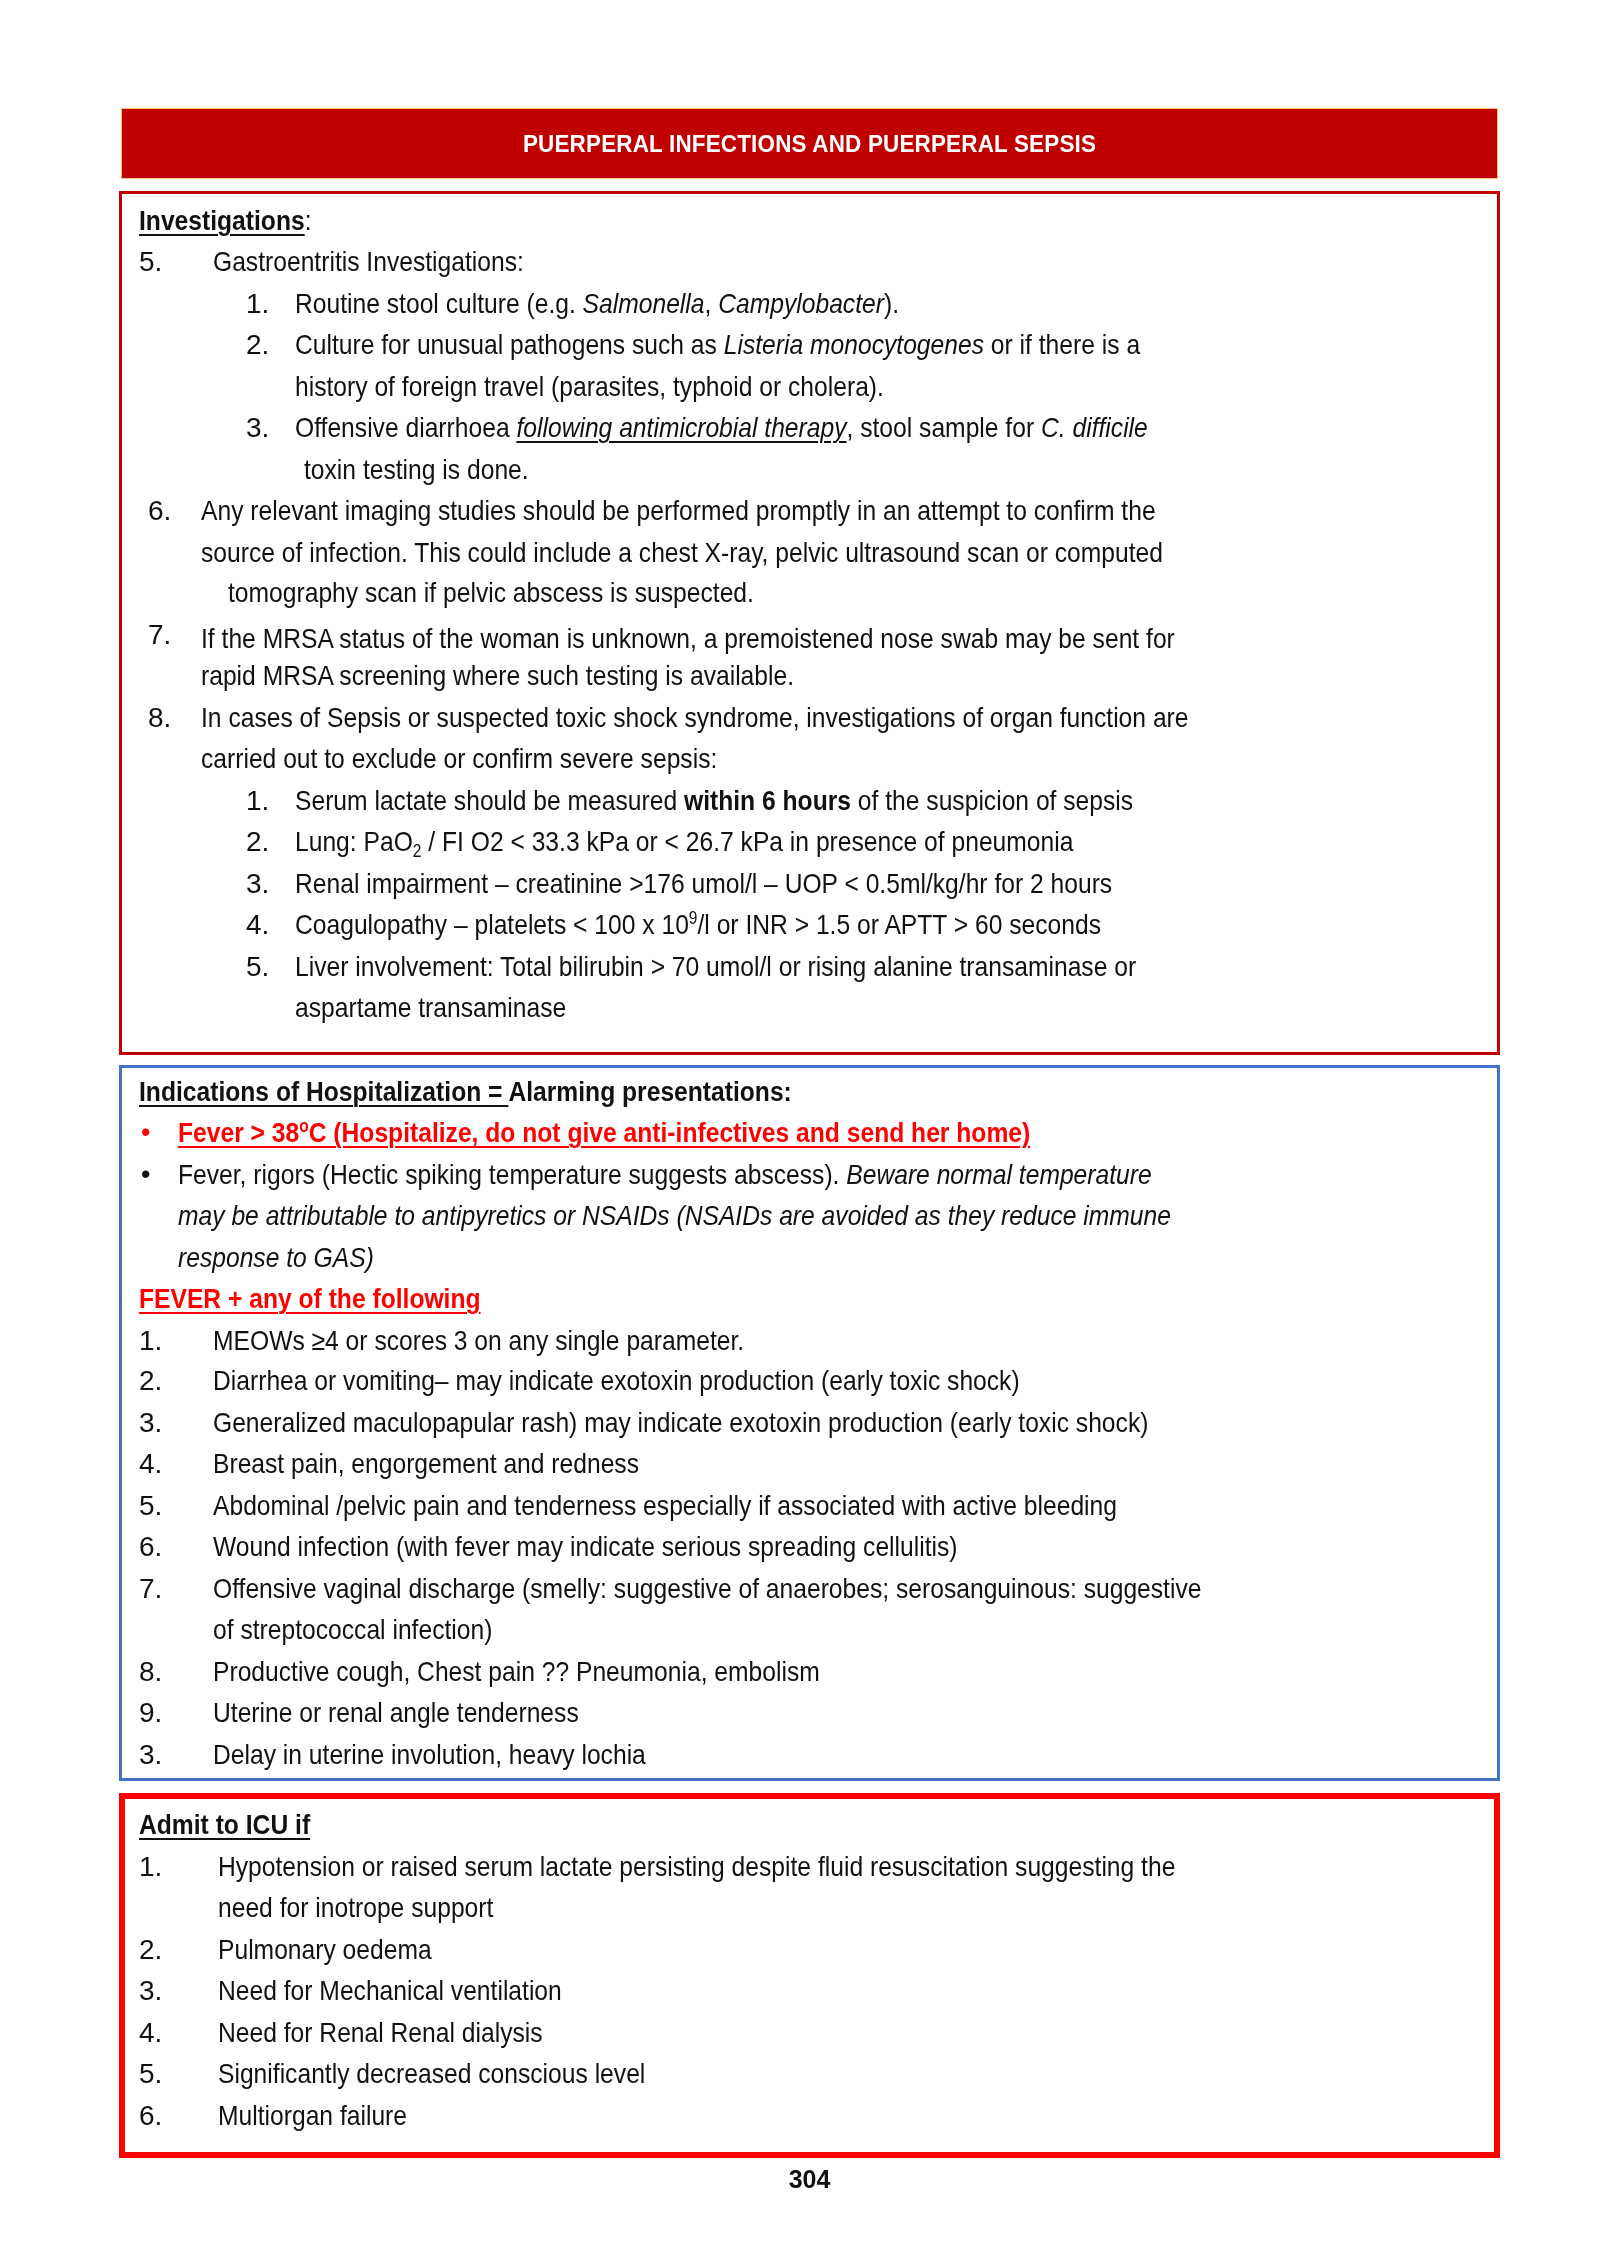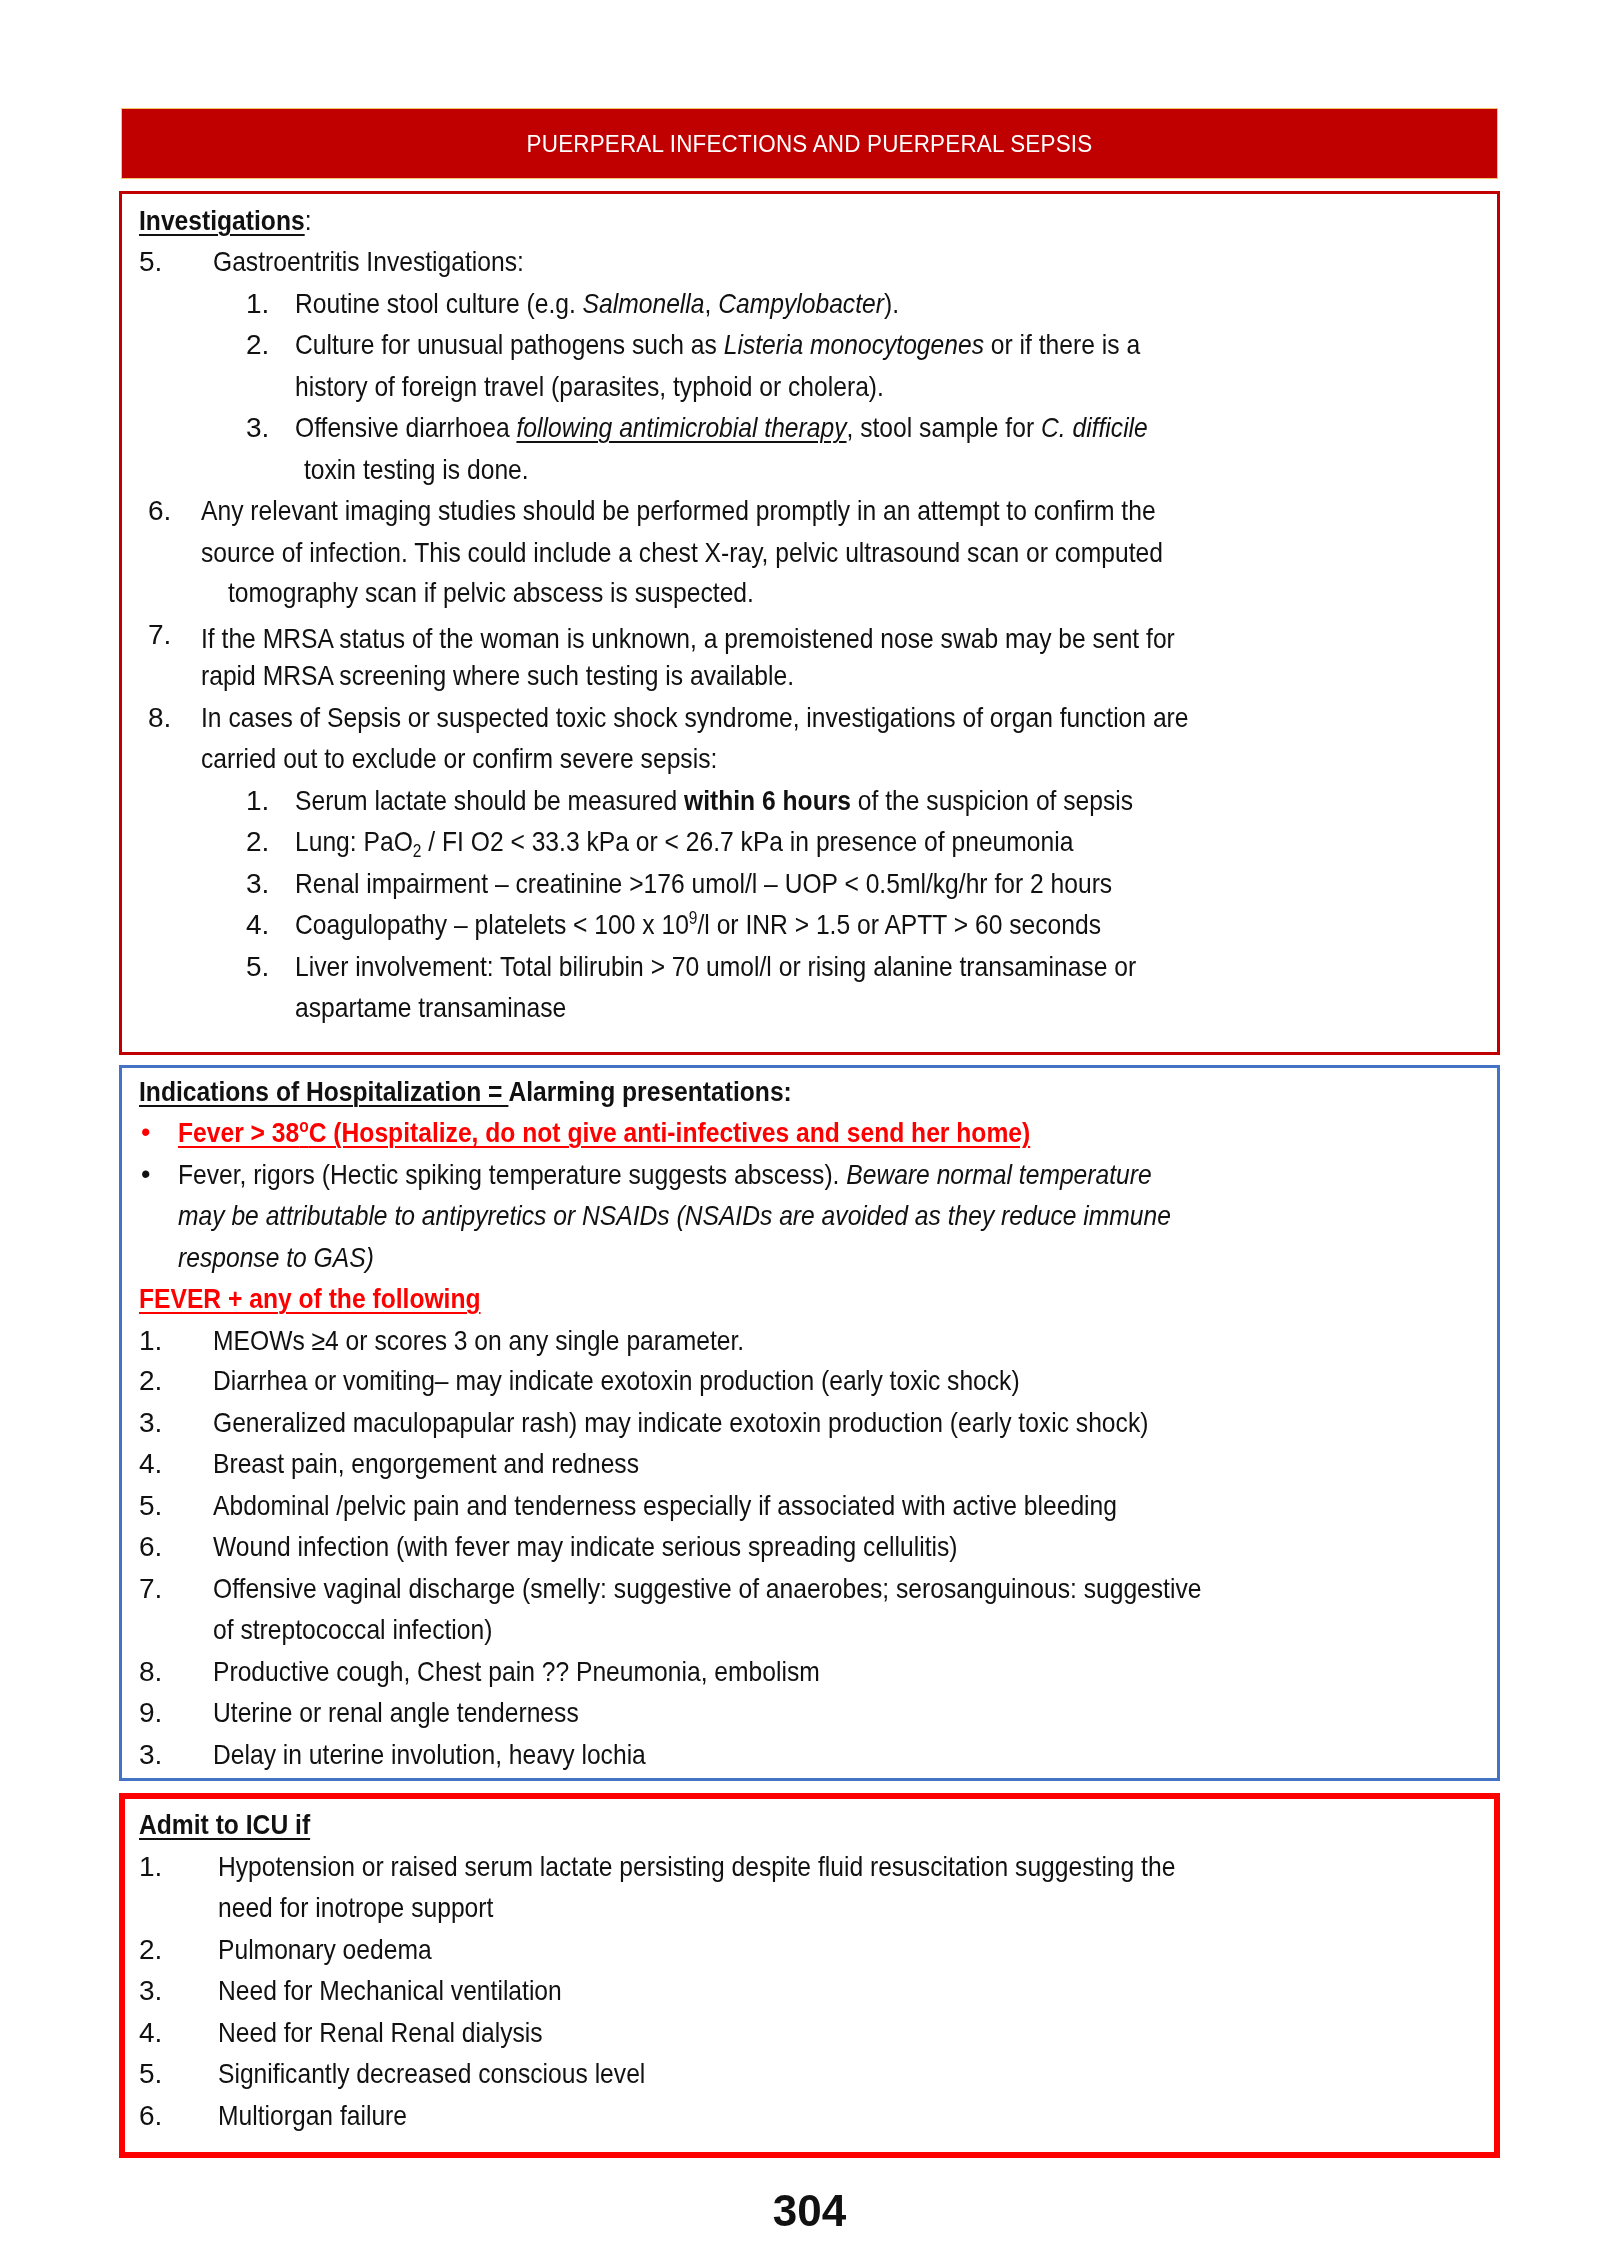--- a/index.html
+++ b/index.html
@@ -4,21 +4,21 @@
 <style>
   html, body { margin: 0; padding: 0; background: #ffffff; }
   body {
     width: 1619px; height: 2263px; position: relative; overflow: hidden;
     font-family: "Liberation Sans", "DejaVu Sans", sans-serif;
     color: #111111;
   }
   .header-bar {
     position: absolute; left: 121px; top: 108px; width: 1377px; height: 71px;
     background: #C00000; border: 1px solid #F4C46A; box-sizing: border-box;
-    display: flex; align-items: center; justify-content: center;
+    display: flex; align-items: center; justify-content: center; font-weight: bold;
   }
   .header-bar span {
     color: #ffffff; font-size: 24.4px; letter-spacing: 0.2px;
     transform: scaleX(0.92); display: inline-block;
   }
   .box {
     position: absolute; left: 119px; width: 1381px; box-sizing: border-box;
     background: #ffffff;
   }
   .box1 { top: 191px; height: 864px; border: 3.9px solid #C00000; padding: 7.8px 0 0 0; }
@@ -34,21 +34,21 @@
   .num { position: absolute; white-space: nowrap; font-size: 28px; line-height: 41px; }
   .u { text-decoration: underline; text-decoration-thickness: 2px; text-underline-offset: 3.9px; }
   .b { font-weight: bold; }
   .i { font-style: italic; }
   .red { color: #FF0000; }
   sub { font-size: 17.6px; line-height: 0; vertical-align: -5.9px; }
   sup { font-size: 17.6px; line-height: 0; vertical-align: 9.8px; }
   .bullet { position: absolute; font-size: 27px; line-height: 41px; }
   .page-number {
     position: absolute; left: 0; width: 1619px; top: 2165px; text-align: center;
-    font-size: 44px; font-weight: bold; color: #111111; margin-top: 21px;
+    font-size: 25px; font-weight: bold; color: #111111;
   }
 </style>
 </head>
 <body>
 
 <div class="header-bar">
   <span>PUERPERAL INFECTIONS AND PUERPERAL SEPSIS</span>
 </div>
 
 <div class="box box1"></div>

